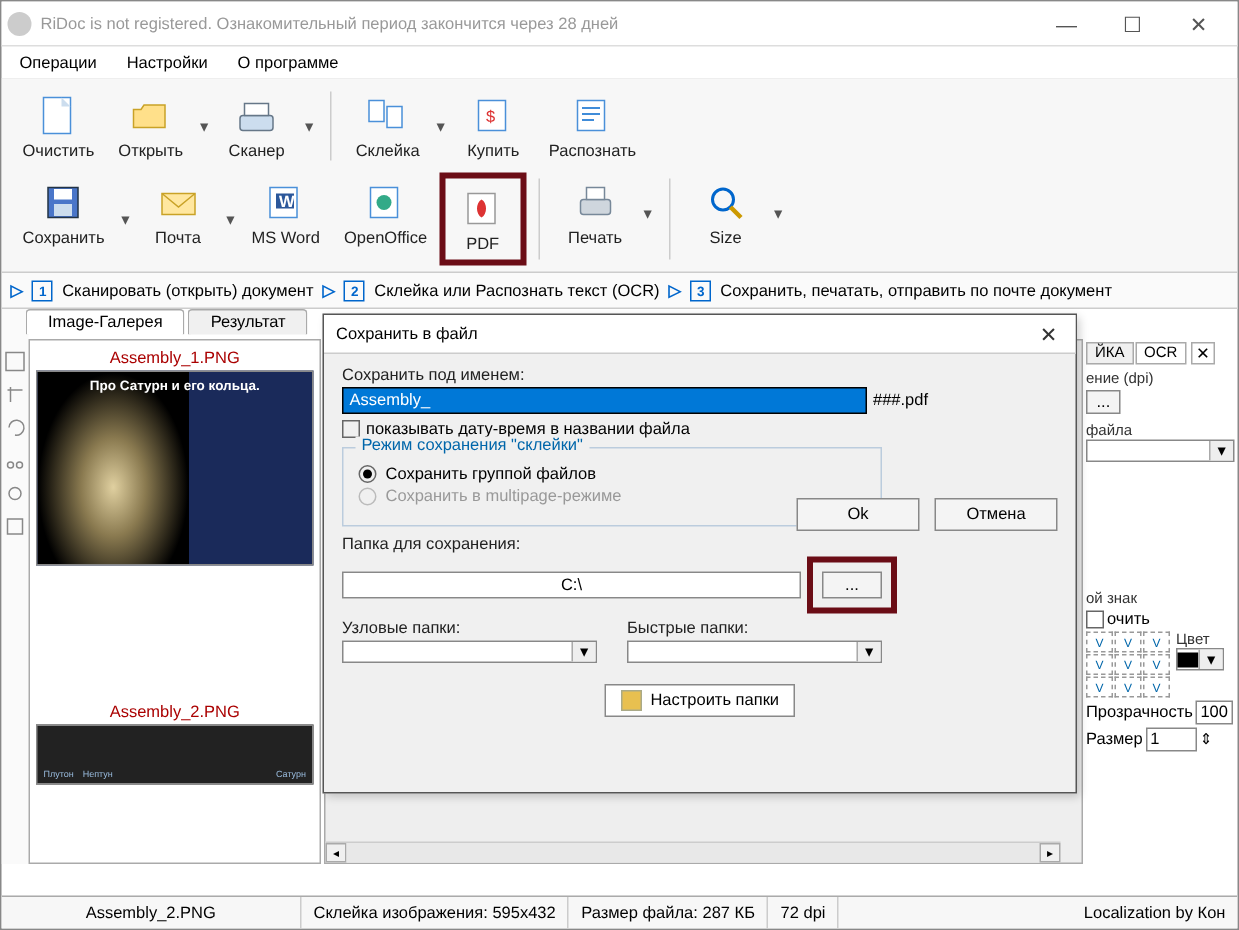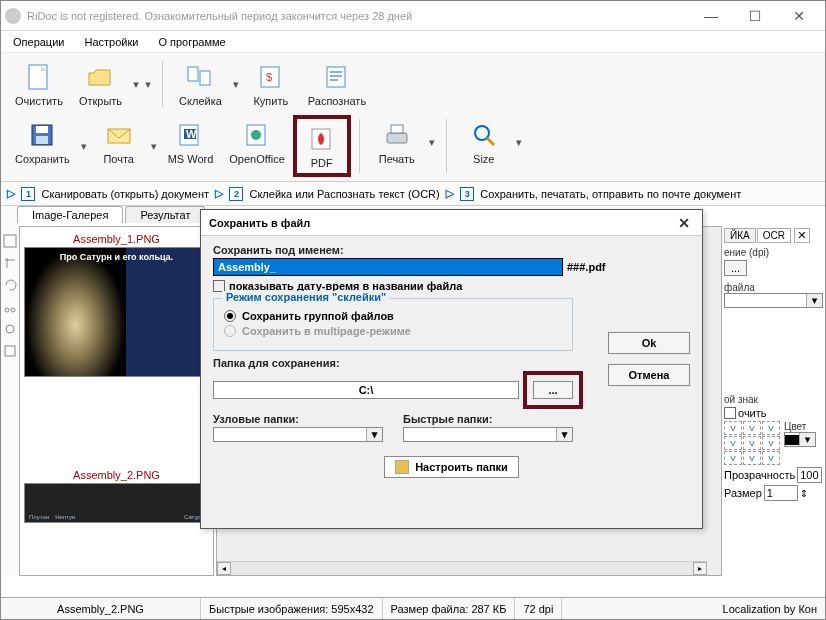--- a/index.html
+++ b/index.html
@@ -71,38 +71,38 @@
 .wm-grid { display: grid; grid-template-columns: repeat(3, 18px); grid-template-rows: repeat(3, 14px); gap: 1px; }
 .wm-cell { border: 1px dashed #999; font-size: 8px; color: #06a; display: flex; align-items: center; justify-content: center; }
 .right-row { display: flex; align-items: center; gap: 2px; margin-top: 2px; font-size: 10px;}
 .spin { border: 1px solid #888; width: 34px; padding: 1px 2px; background: #fff; }
 
 
 .statusbar { position: absolute; bottom: 0; left: 0; right: 0; height: 22px; border-top: 1px solid #aaa; display: flex; align-items: center; background: #f7f7f7; }
 .status-cell { padding: 0 8px; border-right: 1px solid #ccc; height: 100%; display: flex; align-items: center; }
 
 
-.dialog { position: absolute; left: 199px; top: 208px; width: 503px; height: 320px; background: #f0f0f0; border: 1px solid #555; box-shadow: 2px 2px 6px rgba(0,0,0,0.2); z-index: 50; font-weight: bold; }
+.dialog { position: absolute; left: 214px; top: 208px; width: 503px; height: 320px; background: #f0f0f0; border: 1px solid #555; box-shadow: 2px 2px 6px rgba(0,0,0,0.2); z-index: 50; }
 .dlg-title { height: 26px; display: flex; align-items: center; padding: 0 8px; background: #fff; border-bottom: 1px solid #ccc; }
 .dlg-title .t { flex: 1; }
 .dlg-title .x { font-size: 14px; color: #333; width: 20px; text-align: center; }
 .dlg-body { padding: 8px 12px; position: relative; }
 .dlg-field-row { display: flex; align-items: center; gap: 4px; margin-bottom: 4px; }
 .dlg-label { color: #222; margin-bottom: 2px; }
 .dlg-input { border: 1px solid #000000; background: #fff; padding: 2px 4px; }
 .dlg-input.sel { background: #0078d7; color: #fff; }
 .fieldset { border: 1px solid #bcd; padding: 8px 10px 10px; margin: 6px 0; position: relative; }
 .fieldset .legend { position: absolute; top: -8px; left: 8px; background: #f0f0f0; padding: 0 4px; color: #06a; }
 .radio-row { display: flex; align-items: center; gap: 6px; margin: 3px 0; }
 .radio-row.disabled { color: #999; }
 .radio { width: 12px; height: 12px; border: 1px solid #666; border-radius: 50%; display: inline-flex; align-items: center; justify-content: center; }
 .radio .dot { width: 6px; height: 6px; background: #000; border-radius: 50%; }
 .chk { width: 12px; height: 12px; border: 1px solid #666; display: inline-block; }
 .dlg-btn { border: 1px solid #888; background: #f4f4f4; padding: 4px 0; width: 82px; text-align: center; }
-.dlg-btns { position: absolute; right: 12px; top: 96px; display: flex; flex-direction: column; gap: 10px; }
+.dlg-btns { position: absolute; right: 12px; top: 96px; display: flex; gap: 10px; }
 .combo { border: 1px solid #888; background: #fff; display: flex; align-items: center; }
 .combo .cv { flex: 1; padding: 2px 4px; text-align: center; }
 .combo .ar { width: 16px; text-align: center; border-left: 1px solid #aaa; background: #eee; }
 .browse-hl { border: 4px solid #6b0d16; padding: 6px; display:inline-flex; }
 .cfg-btn { border: 1px solid #888; background: #fff; padding: 3px 10px; display: inline-flex; align-items: center; gap: 6px; }
 .cfg-ico { width: 14px; height: 14px; background: #e8c050; border: 1px solid #aa8; }
 </style>
 </head>
 <body>
 
@@ -136,20 +136,29 @@
       </div>
       <div class="tool-btn">
         <div class="tool-icon">
             <svg width="28" height="28">
               <path d="M3 10 L8 10 L10 7 L24 7 L24 22 L3 22 Z" fill="#ffe08a" stroke="#c9a227"></path>
             </svg>
           </div>
         <div class="tool-label">Открыть</div>
       </div>
       <div class="tool-drop">▾</div>
+      <div class="tool-btn">
+        <div class="tool-icon">
+            <svg width="28" height="28">
+              <rect x="3" y="14" width="22" height="10" rx="2" fill="#cde" stroke="#678"></rect>
+              <rect x="6" y="6" width="16" height="8" fill="#fff" stroke="#678"></rect>
+            </svg>
+          </div>
+        <div class="tool-label">Сканер</div>
+      </div>
       <div class="tool-drop">▾</div>
     </div>
     <div class="vsep"></div>
     <div class="tool-group">
       <div class="tool-btn">
         <div class="tool-icon">
             <svg width="28" height="28">
               <rect x="2" y="4" width="10" height="14" fill="#fff" stroke="#4a90d9"></rect>
               <rect x="14" y="8" width="10" height="14" fill="#fff" stroke="#4a90d9"></rect>
             </svg>
@@ -380,21 +389,21 @@
         </div>
       </div>
       <div class="right-row"><span>Прозрачность</span><span class="spin">100</span>⇕</div>
       <div class="right-row"><span>Размер</span><span class="spin">1</span>⇕</div>
     </div>
   </div>
 </div>
 
 <div class="statusbar">
   <div class="status-cell" style="width:200px;justify-content:center">Assembly_2.PNG</div>
-  <div class="status-cell">Быстрые изображения: 595x432</div>
+  <div class="status-cell">Склейка изображения: 595x432</div>
   <div class="status-cell">Размер файла: 287 КБ</div>
   <div class="status-cell">72 dpi</div>
   <div class="status-cell" style="margin-left:auto;border:none">Localization by Кон</div>
 </div>
 
 <div class="dialog">
   <div class="dlg-title">
     <span class="t">Сохранить в файл</span>
     <span class="x">✕</span>
   </div>

